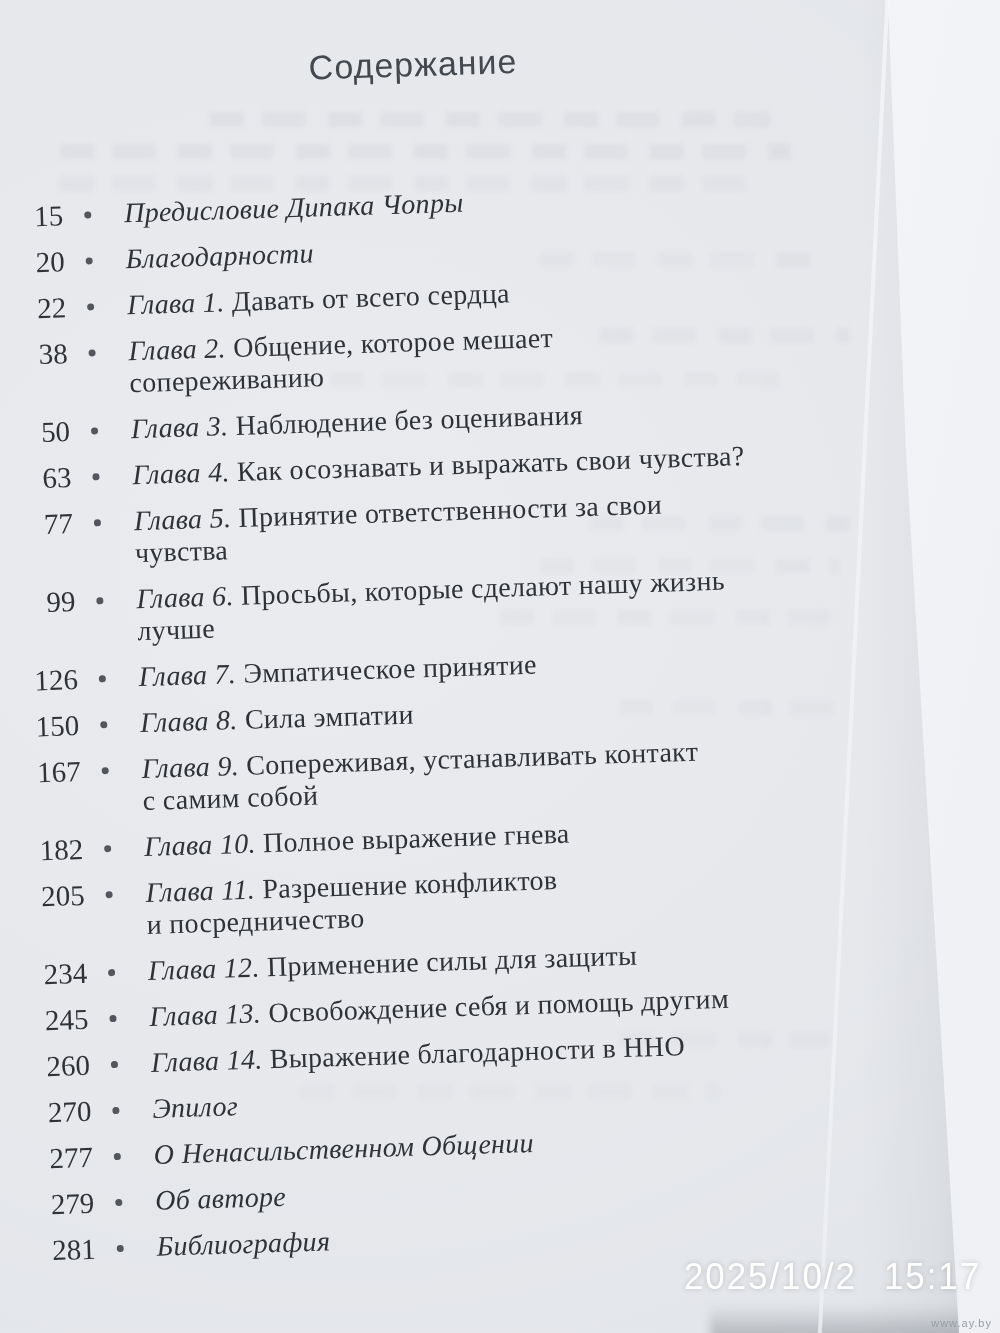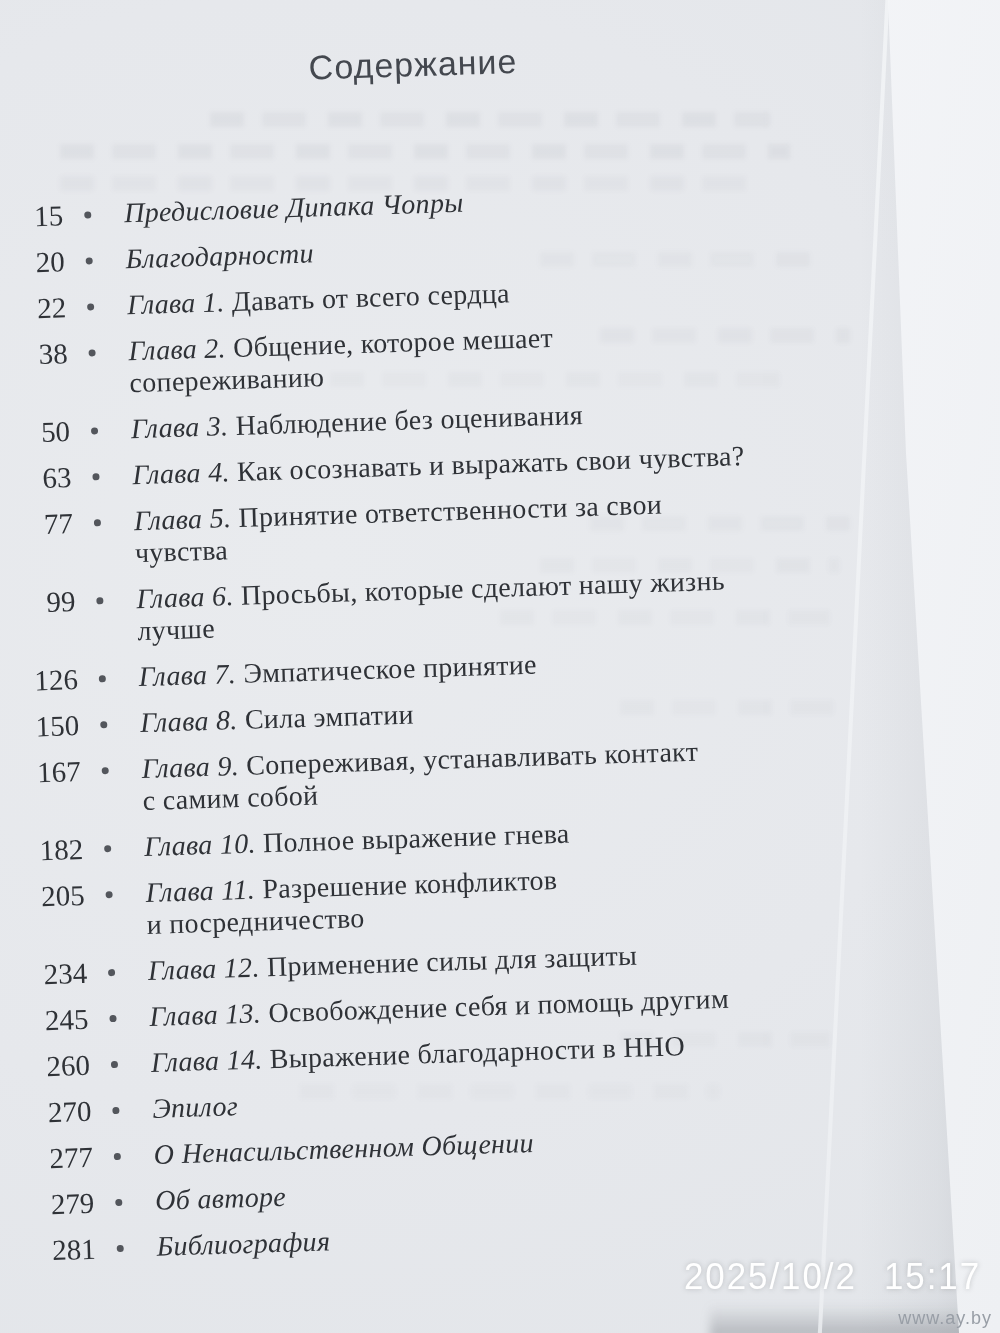--- a/index.html
+++ b/index.html
@@ -92,21 +92,21 @@
     position: absolute; left: 684px; top: 1256px;
     display: flex; gap: 28px;
     font-family: "Liberation Sans", sans-serif;
     font-size: 36px; color: #ffffff; letter-spacing: 2px;
     transform: scaleX(0.97); transform-origin: left;
     text-shadow: 0 0 5px rgba(130,132,136,0.45);
   }
   .watermark {
     position: absolute; right: 8px; bottom: 4px;
     font-family: "Liberation Sans", sans-serif;
-    font-size: 18px; letter-spacing: 1px; color: #989ea6;
+    font-size: 11px; letter-spacing: 1px; color: #989ea6;
   }
 </style>
 </head>
 <body>
 
 <div class="page">
   <div class="bleed">
     <div></div>
       <div></div>
       <div></div>

